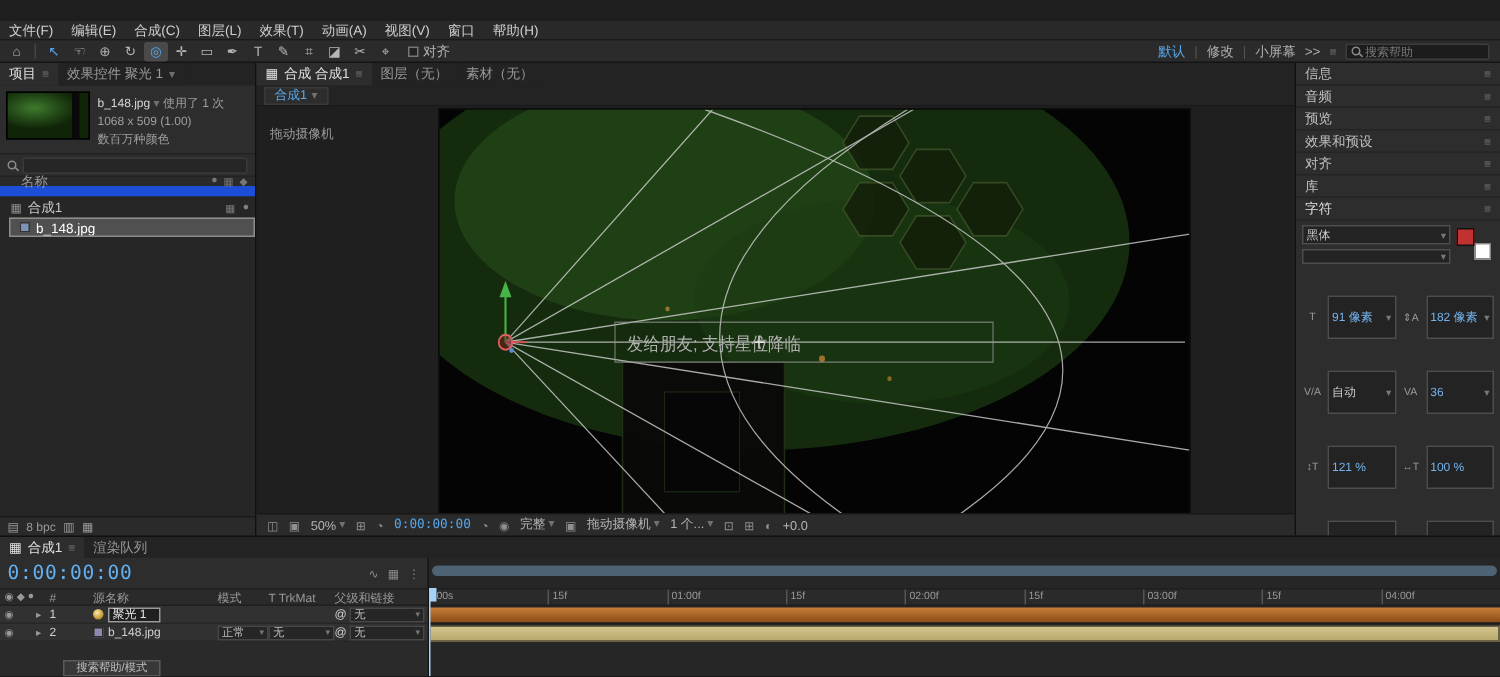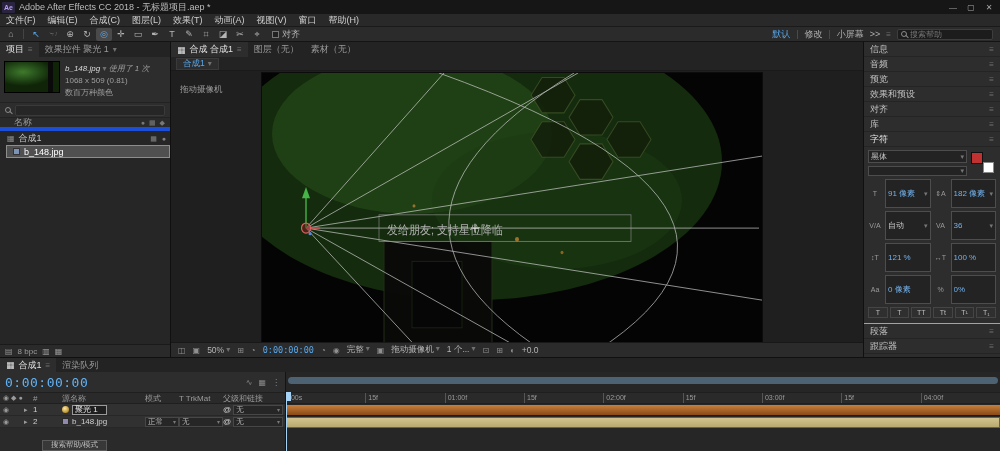--- a/index.html
+++ b/index.html
@@ -59,59 +59,59 @@
   
   .left-col{ width:170px; background:#2d2d2d; display:flex; flex-direction:column; }
   .preview{ display:flex; gap:5px; padding:4px; flex:none;}
   .thumb{ width:56px; height:32px; border:1px solid #000; flex:none; position:relative;
     background:
       radial-gradient(ellipse 30px 14px at 18px 10px, #3f7a2c 0%, #234a18 55%, #102408 100%),
       radial-gradient(ellipse 26px 16px at 40px 20px, #2c5a1e 0%, #12260a 70%, #060a04 100%),
       #0a120a;}
   .thumb::after{ content:""; position:absolute; right:6px; top:0; bottom:0; width:5px; background:#0a0a0a;}
   .meta{ display:flex; flex-direction:column; gap:2px; padding-top:2px; font-size:8px; color:#9f9f9f;}
-  .meta .nm{ color:#d8d8d8;font-style:italic; }
+  .meta .nm{ color:#d8d8d8; }
   .searchrow{ height:16px; border-top:1px solid #222; border-bottom:1px solid #222;
     display:flex; align-items:center; gap:4px; padding:0 5px; flex:none;}
   .searchrow .field{ flex:1; height:11px; background:#262626; border:1px solid #3a3a3a; border-radius:2px;}
-  .listhdr{ height:13px; background:#2a2a2a; border-bottom:4px solid #1d4ed8;
+  .listhdr{ height:13px; background:#2a2a2a; border-bottom:7px solid #1d4ed8;
     display:flex; align-items:center; padding:0 5px 0 14px; color:#9a9a9a; flex:none; gap:2px;}
   .hdr-ics{ margin-left:auto; display:flex; gap:4px; color:#777; font-size:7px;}
   .plist{ flex:1; background:#262626; padding-top:1px; overflow:hidden;}
   .prow{ height:13px; display:flex; align-items:center; gap:4px; padding:0 4px 0 7px; color:#c8c8c8;}
   .prow .ric{ color:#8f8f8f; font-size:8px;}
   .prow.selected{ background:#505050; outline:1px solid #8d8d8d; outline-offset:-1px; margin-left:6px; color:#fff;}
   .prow .footage-swatch{ width:7px; height:7px; background:#7c93b5; border:1px solid #333; flex:none;}
   .prow .trail{ margin-left:auto; display:flex; gap:5px; color:#808080; font-size:7px;}
   .pfooter{ height:13px; background:#2a2a2a; border-top:1px solid #1a1a1a;
     display:flex; align-items:center; gap:5px; padding:0 5px; color:#9a9a9a; font-size:8px; flex:none;}
 
   
   .center-col{ flex:1; min-width:0; background:#272727; display:flex; flex-direction:column;}
   .subtabs{ height:14px; background:#232323; border-bottom:1px solid #1a1a1a;
     display:flex; align-items:center; padding-left:5px; flex:none;}
   .navchip{ display:flex; align-items:center; gap:3px; background:#2d2d2d; border:1px solid #3a3a3a;
     height:12px; padding:0 6px; color:#58a8ec; font-size:8.5px;}
   .viewport{ flex:1; position:relative; background:#1f1f1f; overflow:hidden;}
   .toolhint{ position:absolute; left:9px; top:13px; color:#9a9a9a; font-size:8.5px;}
-  .canvas{ position:absolute; left:91px; top:2px; width:500px; height:308px; background:#000;
+  .canvas{ position:absolute; left:122px; top:2px; width:500px; height:308px; background:#000;
     outline:1px solid #0c0c0c;}
   .canvas svg{ width:100%; height:100%; display:block;}
   .compbar{ height:15px; background:#2b2b2b; border-top:1px solid #181818;
     display:flex; align-items:center; gap:7px; padding:0 7px; font-size:8.5px; color:#b5b5b5; flex:none;}
   .compbar .dd{ display:flex; align-items:flex-start; gap:2px;}
   .compbar .tc{ color:#58a8ec; }
   .cic8{ color:#8f8f8f; font-size:8px;}
 
   
   .right-col{ width:136px; background:#2d2d2d; display:flex; flex-direction:column;}
   .rpanel{ height:15px; display:flex; align-items:center; padding:0 6px; border-bottom:1px solid #242424;
     color:#c0c0c0; flex:none;}
   .rpanel .grip{ margin-left:auto;}
-  .charbody{ padding:3px 4px 5px; border-bottom:1px solid #a3a3a3; display:flex; flex-direction:column; gap:3px; flex:none;}
+  .charbody{ padding:3px 4px 5px; border-bottom:1px solid #a3a3a3; display:flex; flex-direction:column; gap:21px; flex:none;}
   .crow{ display:flex; gap:3px; align-items:center;}
   .cfield{ flex:1; height:29px; border:1px solid #4d4d4d; background:#232323;
     display:flex; align-items:center; gap:2px; padding:0 2px; font-size:8px; color:#c8c8c8; min-width:0;}
   .cfield .val{ white-space:nowrap; overflow:hidden;}
   .cfield .blue{ color:#74b2ec;}
   .cfield .caret{ margin-left:auto; color:#777; font-size:7px;}
   .cic{ width:14px; flex:none; font-size:7px; color:#9a9a9a; text-align:center;}
   .swatch-area{ width:26px; height:24px; position:relative; flex:none;}
   .sw-stroke{ position:absolute; right:2px; bottom:2px; width:11px; height:11px; background:#fff; border:1px solid #888;}
   .sw-fill{ position:absolute; left:1px; top:1px; width:12px; height:12px; background:#c03232; border:1px solid #111;}
@@ -163,29 +163,20 @@
     background:linear-gradient(#d3c48e,#b8a96f); border:1px solid #6b6144;}
   .cti{ position:absolute; left:0; top:20px; bottom:0; width:1px; background:#a6d2f5;}
   .cti-handle{ position:absolute; left:0; top:20px; width:5px; height:9px; background:#a6d2f5;}
   .tl-tabsrow{ height:14px; background:#232323; display:flex; align-items:stretch; flex:none; font-size:9px;}
 </style>
 </head>
 <body>
 
 <div class="app">
 
-  <div class="titlebar">
-    <span class="ae-badge">Ae</span>
-    <span class="title-text">Adobe After Effects CC 2018 - 无标题项目.aep *</span>
-    <span class="win-ctrls">
-      <span>—</span>
-      <span>▢</span>
-      <span>✕</span>
-    </span>
-  </div>
 
   <div class="menubar">
     <span>文件(F)</span>
     <span>编辑(E)</span>
     <span>合成(C)</span>
     <span>图层(L)</span>
     <span>效果(T)</span>
     <span>动画(A)</span>
     <span>视图(V)</span>
     <span>窗口</span>
@@ -242,21 +233,21 @@
         </span>
       </div>
       <div class="preview">
         <div class="thumb"></div>
         <div class="meta">
           <span class="nm">
             <span>b_148.jpg</span>
             <span class="grip">▾</span>
             <span style="color:#9f9f9f">使用了 1 次</span>
           </span>
-          <span>1068 x 509 (0.81)</span>
+          <span>1068 x 509 (1.00)</span>
           <span>数百万种颜色</span>
         </div>
       </div>
       <div class="searchrow">
         <span class="mag"></span>
         <span class="field"></span>
       </div>
       <div class="listhdr">
         <span>名称</span>
         <span class="hdr-ics">

